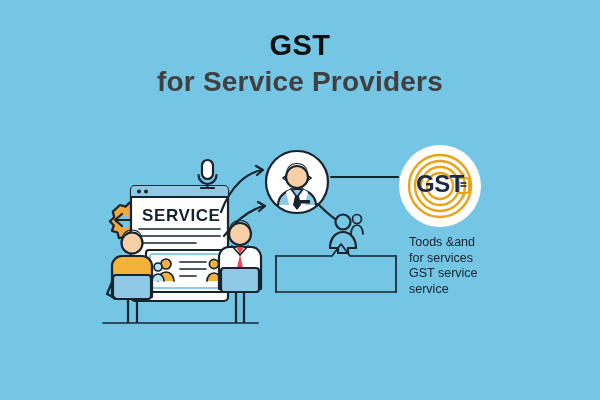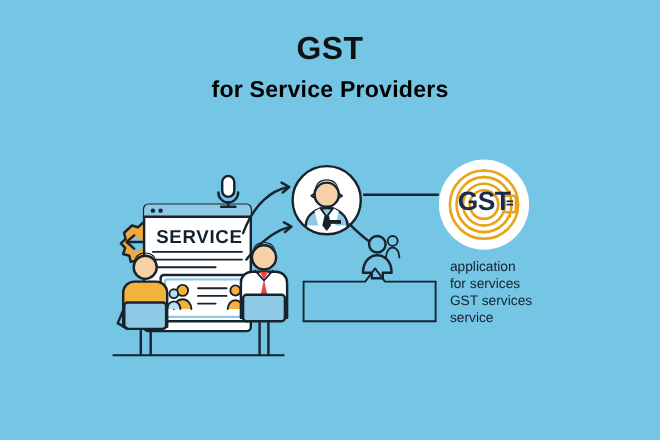--- a/index.html
+++ b/index.html
@@ -38,22 +38,22 @@
     font-family: "Liberation Sans", sans-serif;
     font-weight: bold;
     font-size: 29px;
     color: #111111;
     letter-spacing: 0.5px;
     line-height: 34px;
   }
   .title-line2 {
     font-family: "Liberation Sans", sans-serif;
     font-weight: bold;
-    font-size: 21px;
-    color: #000000;
+    font-size: 28px;
+    color: #404040;
     letter-spacing: 0.2px;
     line-height: 32px;
     margin-top: 4px;
   }
   .bubble-text {
     position: absolute;
     left: 283px;
     top: 250px;
     width: 122px;
     font-size: 12.5px;
@@ -273,21 +273,21 @@
     <div class="title-line1">GST</div>
     <div class="title-line2">for Service Providers</div>
   </div>
 
   <div class="service-label">SERVICE</div>
 
   <div class="bubble-text">
   </div>
 
   <div class="side-text">
-    <div>application</div>
+    <div>Toods &amp;and</div>
     <div>for  services</div>
-    <div>GST services</div>
+    <div>GST service</div>
     <div>service</div>
   </div>
 
   <div class="gst-logo-text">GST</div>
 
 </div>
 
 </body></html>

